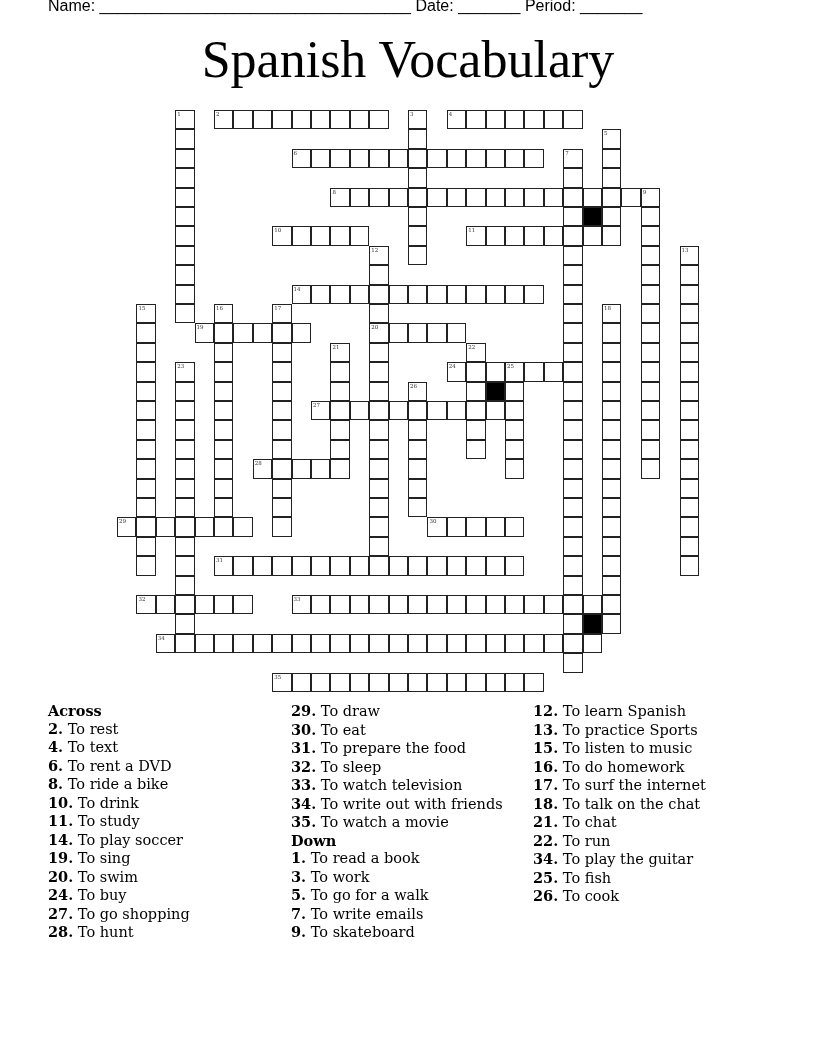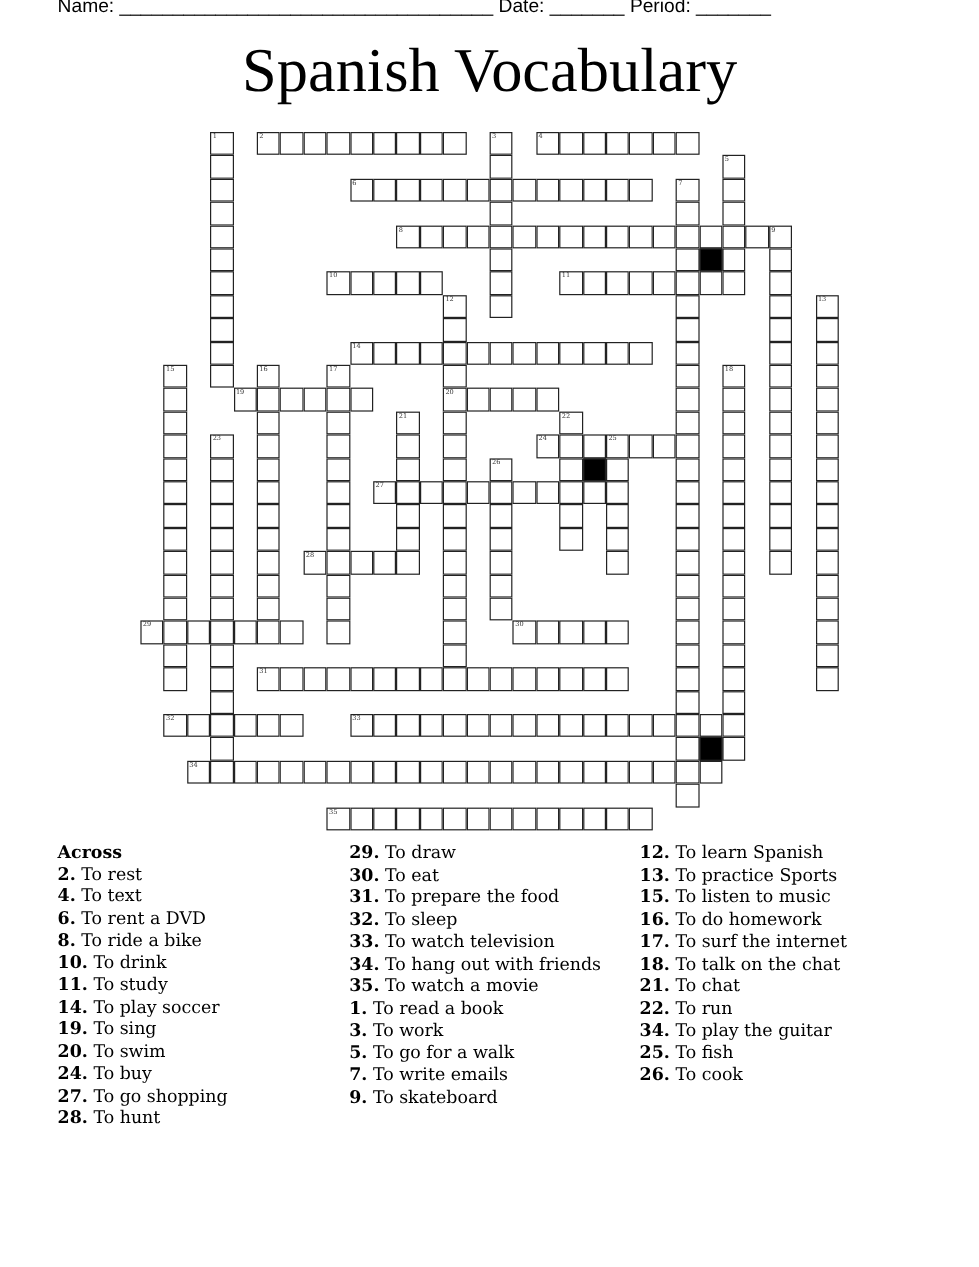--- a/index.html
+++ b/index.html
@@ -476,23 +476,24 @@
       <div class="clue"><b>28.</b><span> To hunt</span></div>
     </div>
 </div>
 <div class="clues" style="left:291px;">
   <div id="col2">
       <div class="clue"><b>29.</b><span> To draw</span></div>
       <div class="clue"><b>30.</b><span> To eat</span></div>
       <div class="clue"><b>31.</b><span> To prepare the food</span></div>
       <div class="clue"><b>32.</b><span> To sleep</span></div>
       <div class="clue"><b>33.</b><span> To watch television</span></div>
-      <div class="clue"><b>34.</b><span> To hang out with friends</span></div>
+      <div class="clue"><b>34.</b><span> To write out with friends</span></div>
       <div class="clue"><b>35.</b><span> To watch a movie</span></div>
     </div>
+  <div class="h">Down</div>
   <div id="col3">
       <div class="clue"><b>1.</b><span> To read a book</span></div>
       <div class="clue"><b>3.</b><span> To work</span></div>
       <div class="clue"><b>5.</b><span> To go for a walk</span></div>
       <div class="clue"><b>7.</b><span> To write emails</span></div>
       <div class="clue"><b>9.</b><span> To skateboard</span></div>
     </div>
 </div>
 <div class="clues" style="left:533px;">
   <div id="col4">

